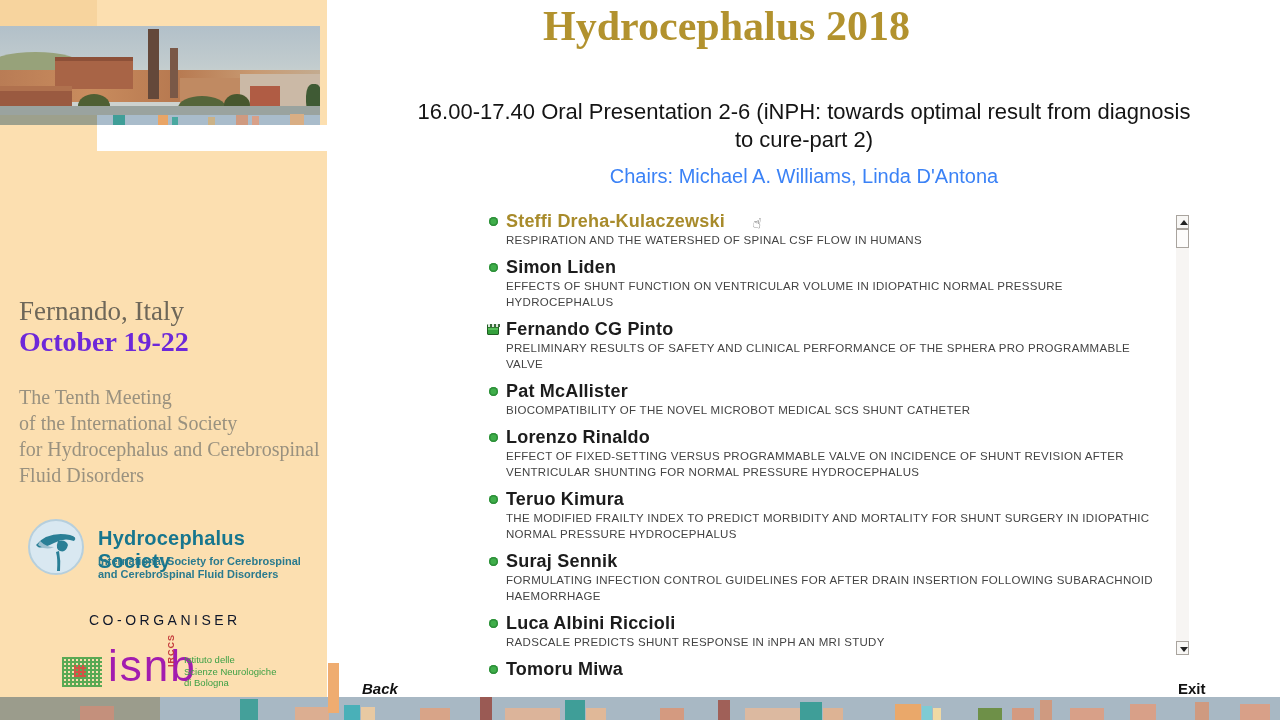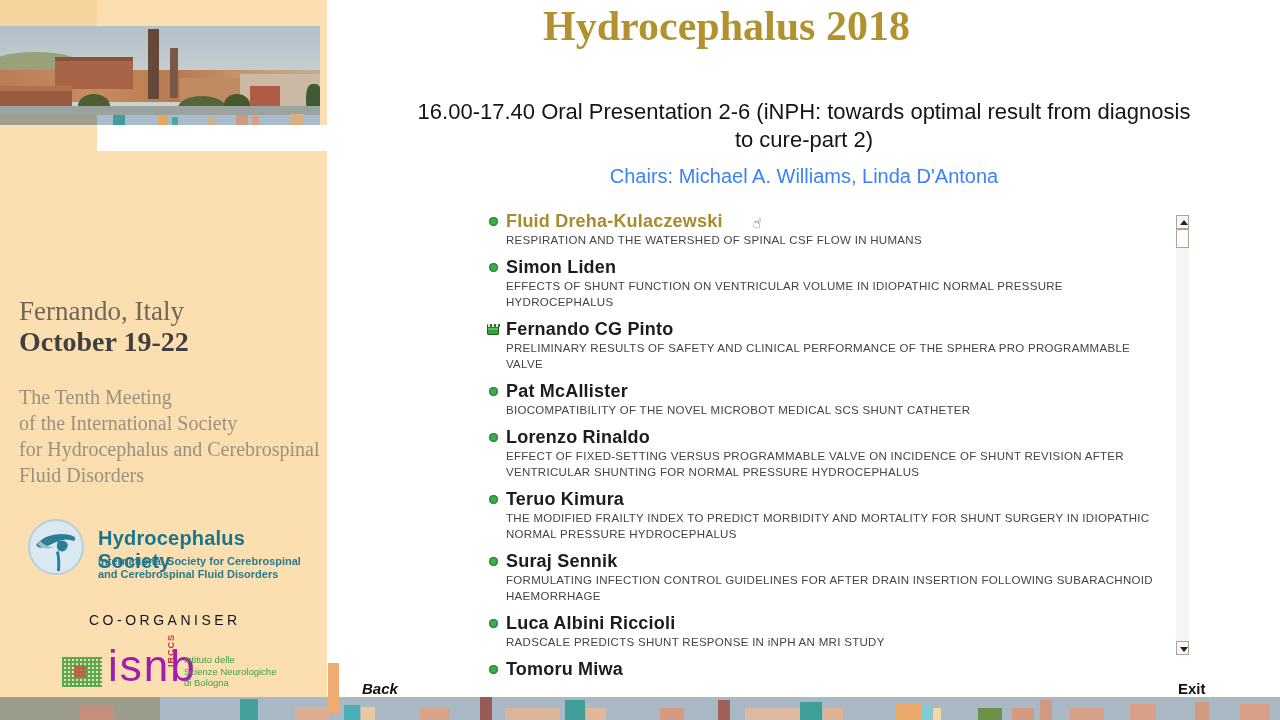--- a/index.html
+++ b/index.html
@@ -33,21 +33,21 @@
 
   
   .photo-strip { position:absolute; left:0; top:115px; width:320px; height:10px; background:#a9bccb; }
   .photo-strip .olive { position:absolute; left:0; top:0; width:97px; height:10px; background:#9da08c; }
   .strip-tile { position:absolute; }
   .accent-bar-top { position:absolute; left:158px; top:115px; width:10px; height:26px; background:#e9a566; }
 
   .sb-location { position:absolute; left:19px; top:296px; font-family:"Liberation Serif", serif;
                  font-size:27px; color:#6e6759; }
   .sb-dates    { position:absolute; left:19px; top:326px; font-family:"Liberation Serif", serif;
-                 font-size:28px; font-weight:bold; color:#404040; }
+                 font-size:28px; font-weight:bold; color:#6d28d9; }
   .sb-meeting  { position:absolute; left:19px; top:384px; font-family:"Liberation Serif", serif;
                  font-size:20px; color:#99917f; line-height:26px; }
 
   .society { position:absolute; left:28px; top:515px; width:290px; height:90px; }
   .society-badge { position:absolute; left:0; top:4px; width:56px; height:56px; }
   .society-name { position:absolute; left:70px; top:12px; font-size:20px; font-weight:bold; color:#17768e; letter-spacing:.2px; }
   .society-sub  { position:absolute; left:70px; top:40px; font-size:11px; font-weight:bold; color:#2a7a8e; line-height:13px; }
   .co-organiser { position:absolute; left:89px; top:612px; font-size:14px; color:#0f172a; letter-spacing:3.5px; }
 
   .isnb { position:absolute; left:62px; top:645px; width:240px; height:48px; }
@@ -186,21 +186,21 @@
 <div class="main-title">Hydrocephalus 2018</div>
 <div class="session-title">
     <div>16.00-17.40 Oral Presentation 2-6 (iNPH: towards optimal result from diagnosis</div>
     <div>to cure-part 2)</div>
   </div>
 <div class="chairs">Chairs: Michael A. Williams, Linda D'Antona</div>
 
 <div class="speakers">
     <div class="speaker selected">
       <span class="bullet"></span>
-      <div class="speaker-name">Fluid Dreha-Kulaczewski</div>
+      <div class="speaker-name">Steffi Dreha-Kulaczewski</div>
       <div class="speaker-abs">RESPIRATION AND THE WATERSHED OF SPINAL CSF FLOW IN HUMANS</div>
     </div>
     <div class="speaker">
       <span class="bullet"></span>
       <div class="speaker-name">Simon Liden</div>
       <div class="speaker-abs">EFFECTS OF SHUNT FUNCTION ON VENTRICULAR VOLUME IN IDIOPATHIC NORMAL PRESSURE HYDROCEPHALUS</div>
     </div>
     <div class="speaker">
       <span class="clapper"></span>
       <div class="speaker-name">Fernando CG Pinto</div>

